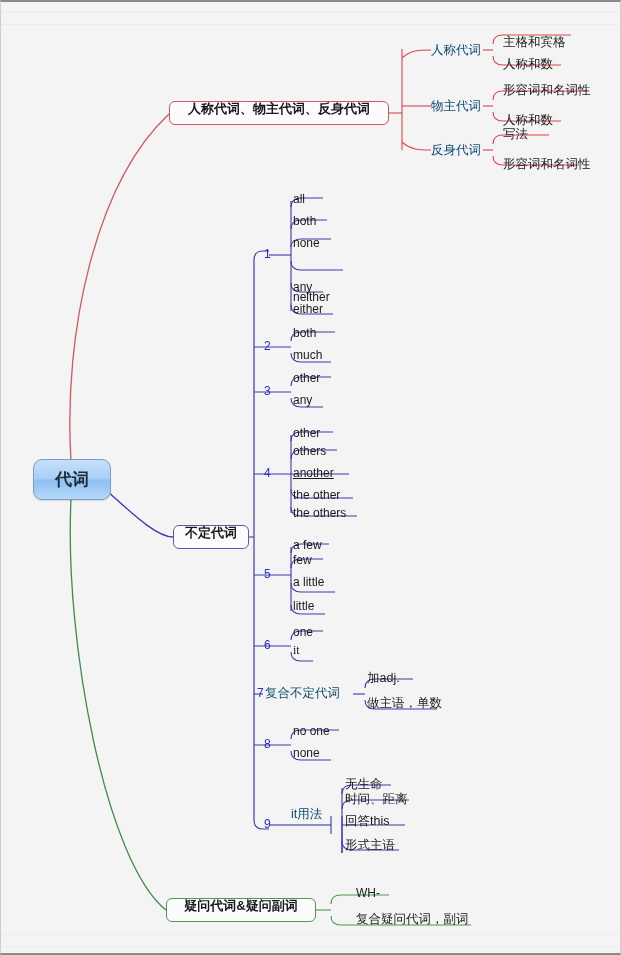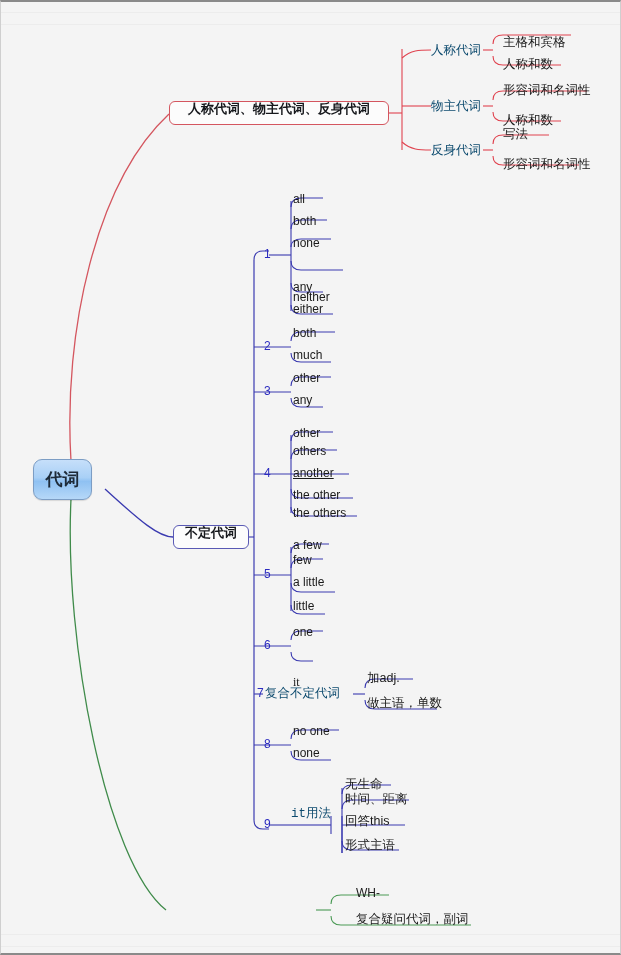--- a/index.html
+++ b/index.html
@@ -25,21 +25,21 @@
 
   .node{
     position:absolute;
     box-sizing:border-box;
     white-space:nowrap;
     line-height:1;
   }
 
   
   #root{
-    left:32px;top:457px;width:59px;height:41px;
+    left:32px;top:457px;width:78px;height:41px;
     border:1px solid #7c9dc4;
     border-radius:9px;
     background:linear-gradient(180deg,#c6dffa 0%,#a9d0f6 45%,#8fc1f2 55%,#b6d8f8 100%);
     color:#1d2a38;
     font-size:17px;font-weight:bold;
     display:flex;align-items:center;justify-content:center;
     box-shadow:0 1px 1px rgba(0,0,0,.12);
   }
 
   
@@ -205,20 +205,23 @@
   </div>
 
   <div class="node branchbox" id="b-personal">
     <span>人称代词、物主代词、反身代词</span>
   </div>
 
   <div class="node branchbox" id="b-indef">
     <span>不定代词</span>
   </div>
 
+  <div class="node branchbox" id="b-inter">
+    <span>疑问代词&amp;疑问副词</span>
+  </div>
 
   <div class="sub" style="left:430px;top:41px;">人称代词</div>
   <div class="sub" style="left:430px;top:97px;">物主代词</div>
   <div class="sub" style="left:430px;top:141px;">反身代词</div>
 
   <div class="leaf cjk" style="left:502px;top:33px;">主格和宾格</div>
   <div class="leaf cjk" style="left:502px;top:55px;">人称和数</div>
   <div class="leaf cjk" style="left:502px;top:81px;">形容词和名词性</div>
   <div class="leaf cjk" style="left:502px;top:111px;">人称和数</div>
   <div class="leaf cjk" style="left:502px;top:125px;">写法</div>
@@ -228,21 +231,21 @@
   <div class="num" style="left:263px;top:337px;">2</div>
   <div class="num" style="left:263px;top:382px;">3</div>
   <div class="num" style="left:263px;top:464px;">4</div>
   <div class="num" style="left:263px;top:565px;">5</div>
   <div class="num" style="left:263px;top:636px;">6</div>
   <div class="num" style="left:256px;top:684px;">7</div>
   <div class="num" style="left:263px;top:735px;">8</div>
   <div class="num" style="left:263px;top:815px;">9</div>
 
   <div class="sub" style="left:264px;top:684px;">复合不定代词</div>
-  <div class="sub" style="left:290px;top:805px;font-family:Liberation Mono, monospace;">it用法</div>
+  <div class="sub" style="left:290px;top:805px;">it用法</div>
 
   <div class="leaf" style="left:292px;top:190px;">all</div>
   <div class="leaf" style="left:292px;top:212px;">both</div>
   <div class="leaf" style="left:292px;top:234px;">none</div>
   <div class="leaf" style="left:292px;top:256px;margin-top:32px;">neither</div>
   <div class="leaf" style="left:292px;top:278px;">any</div>
   <div class="leaf" style="left:292px;top:300px;">either</div>
 
   <div class="leaf" style="left:292px;top:324px;">both</div>
   <div class="leaf" style="left:292px;top:346px;text-align:center;">much</div>
@@ -255,21 +258,21 @@
   <div class="leaf" style="left:292px;top:464px;text-decoration:underline;">another</div>
   <div class="leaf" style="left:292px;top:486px;">the other</div>
   <div class="leaf" style="left:292px;top:504px;">the others</div>
 
   <div class="leaf" style="left:292px;top:536px;">a few</div>
   <div class="leaf" style="left:292px;top:551px;">few</div>
   <div class="leaf" style="left:292px;top:573px;text-align:center;">a little</div>
   <div class="leaf" style="left:292px;top:597px;">little</div>
 
   <div class="leaf" style="left:292px;top:623px;">one</div>
-  <div class="leaf" style="left:292px;top:673px;font-family:Liberation Serif, serif;">it</div>
+  <div class="leaf" style="left:292px;top:641px;font-family:Liberation Serif, serif;">it</div>
 
   <div class="leaf cjk" style="left:366px;top:669px;">加adj.</div>
   <div class="leaf cjk" style="left:366px;top:694px;">做主语，单数</div>
 
   <div class="leaf" style="left:292px;top:722px;">no one</div>
   <div class="leaf" style="left:292px;top:744px;">none</div>
 
   <div class="leaf cjk" style="left:344px;top:775px;">无生命</div>
   <div class="leaf cjk" style="left:344px;top:790px;">时间、距离</div>
   <div class="leaf cjk" style="left:344px;top:812px;">回答this</div>

